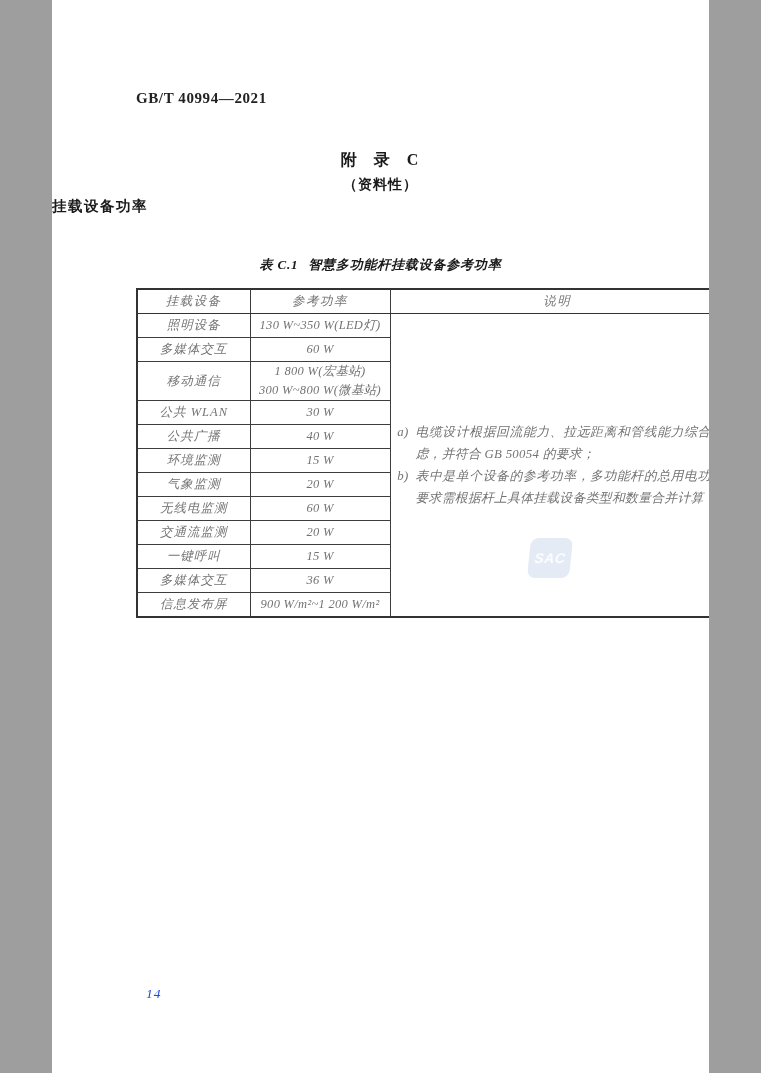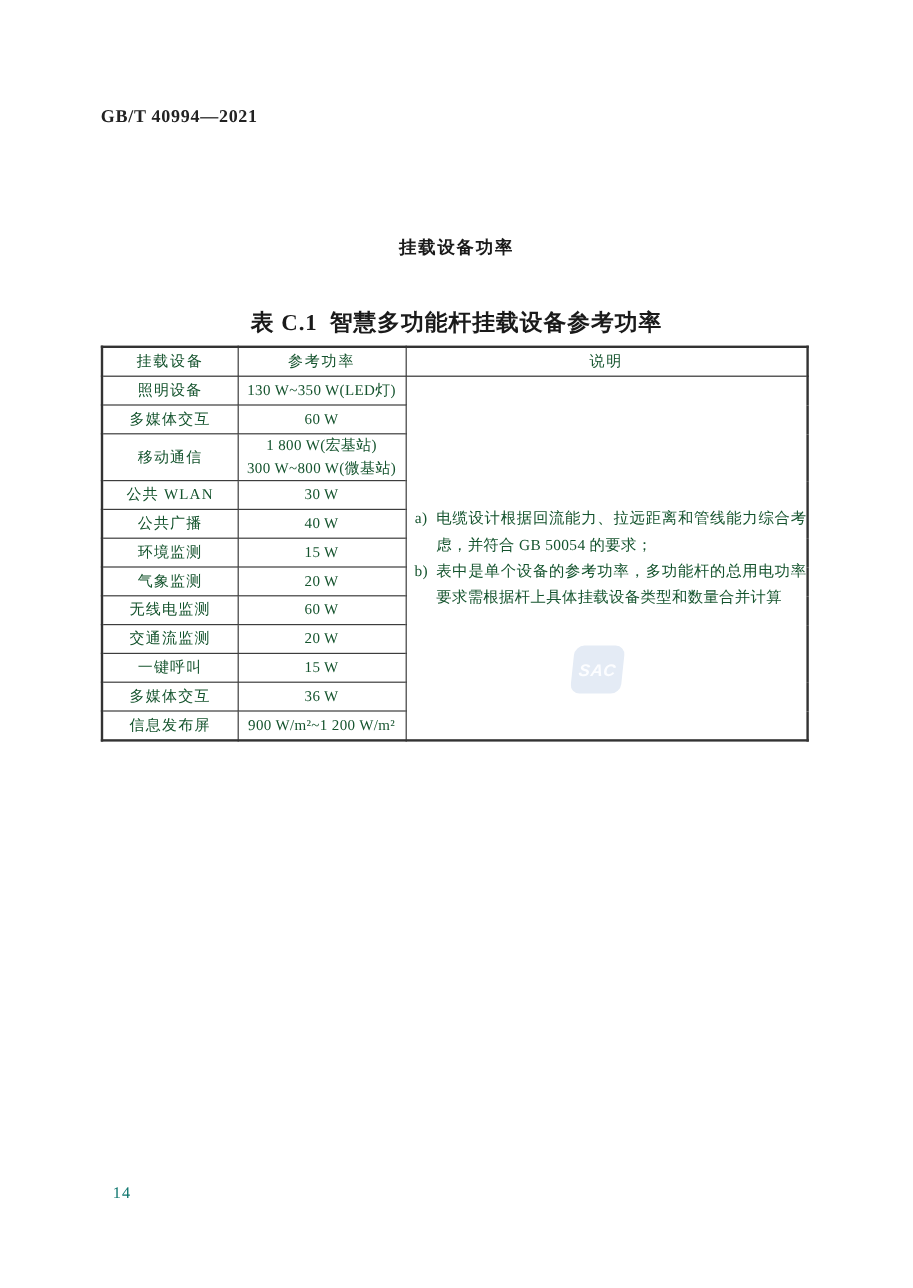--- a/index.html
+++ b/index.html
@@ -2,21 +2,21 @@
 <html><head>
 <meta charset="utf-8">
 <style>
   html, body { margin: 0; padding: 0; }
   body {
     background: #9e9e9e;
     font-family: "Liberation Serif", "DejaVu Serif", serif;
   }
   .page {
     position: relative;
-    width: 761px;
+    width: 657px;
     height: 1073px;
     margin: 0 auto;
     background: #ffffff;
     color: #1f1f1f;
     overflow: hidden;
   }
   .doc-number {
     position: absolute;
     left: 84px;
     top: 90px;
@@ -46,55 +46,56 @@
     font-size: 14px;
     font-weight: bold;
     letter-spacing: 1px;
     color: #1a1a1a;
   }
   .appendix-heading {
     position: absolute;
     top: 197px;
     left: 0;
     width: 100%;
-    text-align: center;
     font-size: 14.5px;
     font-weight: bold;
     letter-spacing: 1.5px;
     color: #1a1a1a;
   }
   .intro {
     position: absolute;
     left: 106px;
     top: 224px;
     margin: 0;
     font-size: 13.5px;
     letter-spacing: 0.5px;
   }
   .table-caption {
     position: absolute;
     top: 256px;
     left: 0;
     width: 100%;
     text-align: center;
-    font-size: 19px;
+    font-size: 13px;
     font-weight: bold;
     letter-spacing: 0.8px;
     color: #1a1a1a;
+    font-style: italic;
   }
   .table-caption .cap-title { margin-left: 10px; }
   table.power-table {
     position: absolute;
     left: 84px;
     top: 288px;
     width: 588px;
     border-collapse: collapse;
     table-layout: fixed;
     font-size: 12.5px;
-    color: #14532d;
+    color: #737373;
+    font-style: italic;
   }
   table.power-table th, table.power-table td {
     border: 1px solid #3d3d3d;
     text-align: center;
     vertical-align: middle;
     padding: 0;
   }
   table.power-table { border: 2px solid #333; }
   table.power-table thead th {
     height: 23px;
@@ -135,31 +136,34 @@
     letter-spacing: 0.5px;
     transform: skewX(-6deg);
     font-family: "Liberation Sans", sans-serif;
     pointer-events: none;
   }
   .page-number {
     position: absolute;
     left: 94px;
     top: 986px;
     font-size: 13.5px;
-    color: #0f766e;
+    color: #1d4ed8;
     letter-spacing: 1px;
+    font-style: italic;
   }
 </style>
 </head>
 <body>
 
 <div class="page">
 
   <div class="doc-number">GB/T 40994—2021</div>
 
+  <div class="appendix-title">附 录 C</div>
+  <div class="appendix-classification">（资料性）</div>
   <div class="appendix-heading">挂载设备功率</div>
 
 
   <div class="table-caption">
     <span class="cap-label">表 C.1</span><span class="cap-title">智慧多功能杆挂载设备参考功率</span>
   </div>
 
   <table class="power-table">
     <colgroup>
       <col style="width:113px">

